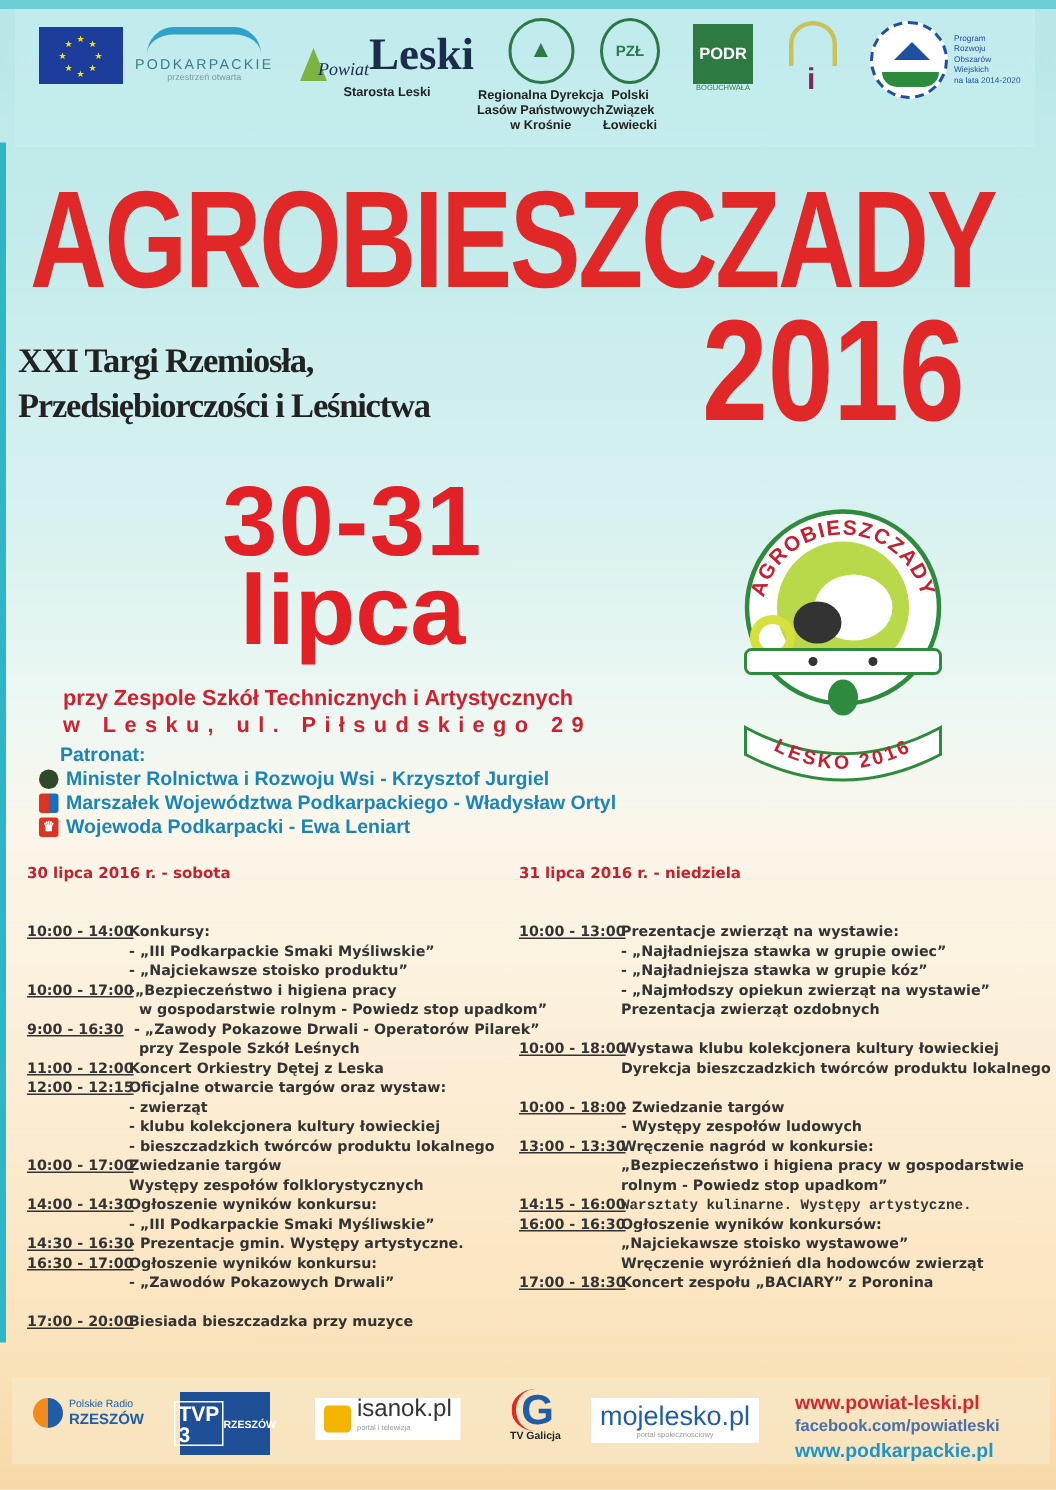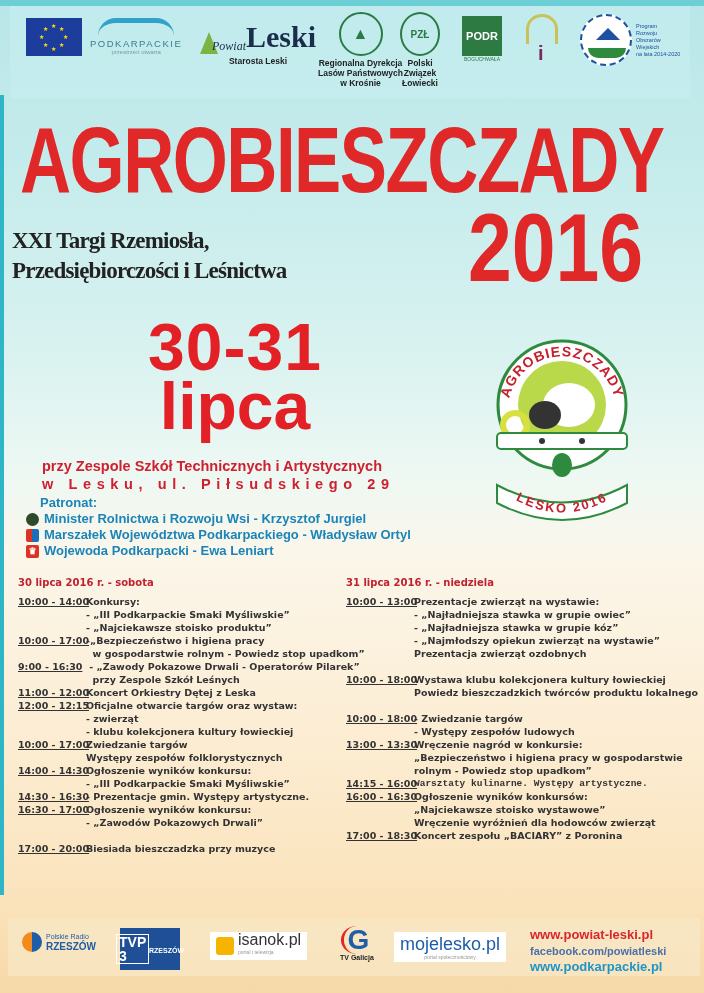--- a/index.html
+++ b/index.html
@@ -25,21 +25,21 @@
 .dates{position:absolute;left:115px;top:318px;width:240px;text-align:center;color:#e32026;font-weight:bold;font-family:"Liberation Sans",sans-serif}
 .dates .d1{font-size:66px;line-height:58px;letter-spacing:1px}
 .dates .d2{font-size:66px;line-height:60px}
 .venue{position:absolute;left:42px;top:457px;color:#d02030;font-weight:bold;font-size:14.5px;line-height:18px}
 .venue .addr{letter-spacing:5.6px}
 .patronat{position:absolute;left:26px;top:495px;color:#1b84b8;font-weight:bold;font-size:13px;line-height:16px}
 .patronat .row{display:flex;align-items:center}
 .pi{width:13px;height:13px;margin-right:5px;border-radius:2px;flex:none}
 .badge{position:absolute;left:487px;top:325px;width:150px;height:205px}
 .sched{position:absolute;font-family:"DejaVu Sans",sans-serif;font-weight:bold;font-size:9.5px;line-height:13px;color:#333}
-.sched .hdr{color:#c0222e;margin-bottom:6px;font-size:10px}
+.sched .hdr{color:#c0222e;margin-bottom:26px;font-size:10px}
 .sched .item{display:flex}
 .sched .t{width:68px;flex:none;text-decoration:underline;white-space:nowrap}
 .sched .tx{white-space:nowrap}
 .sched .gap{height:13px}
 .footer{position:absolute;left:8px;top:918px;width:692px;height:58px;background:rgba(248,232,200,.7)}
 .fl{position:absolute;top:0;display:flex;align-items:center;justify-content:center}
 .tvp{width:60px;height:42px;background:#1f4f96;color:#fff;font-weight:bold;flex-direction:row}
 .tvp .b{font-size:14px;border:1px solid #fff;padding:0 2px;line-height:14px}
 .tvp .s{font-size:7px;margin-top:3px}
 .links{position:absolute;left:530px;top:927px;font-weight:bold;line-height:16px}
@@ -214,20 +214,21 @@
       <div class="item">
         <span class="t" style="text-decoration: none;"></span>
         <span class="tx" style="white-space: pre;">- zwierząt</span>
       </div>
       <div class="item">
         <span class="t" style="text-decoration: none;"></span>
         <span class="tx" style="white-space: pre;">- klubu kolekcjonera kultury łowieckiej</span>
       </div>
       <div class="item">
         <span class="t" style="text-decoration: none;"></span>
+        <span class="tx" style="white-space: pre;">- bieszczadzkich twórców produktu lokalnego</span>
       </div>
       <div class="item">
         <span class="t">10:00 - 17:00</span>
         <span class="tx" style="white-space: pre;">Zwiedzanie targów</span>
       </div>
       <div class="item">
         <span class="t" style="text-decoration: none;"></span>
         <span class="tx" style="white-space: pre;">Występy zespołów folklorystycznych</span>
       </div>
       <div class="item">
@@ -281,21 +282,21 @@
         <span class="t" style="text-decoration: none;"></span>
         <span class="tx" style="white-space: pre;">Prezentacja zwierząt ozdobnych</span>
       </div>
       <div class="gap"></div>
       <div class="item">
         <span class="t">10:00 - 18:00</span>
         <span class="tx" style="white-space: pre;">Wystawa klubu kolekcjonera kultury łowieckiej</span>
       </div>
       <div class="item">
         <span class="t" style="text-decoration: none;"></span>
-        <span class="tx" style="white-space: pre;">Powiedz bieszczadzkich twórców produktu lokalnego</span>
+        <span class="tx" style="white-space: pre;">Dyrekcja bieszczadzkich twórców produktu lokalnego</span>
       </div>
       <div class="gap"></div>
       <div class="item">
         <span class="t">10:00 - 18:00</span>
         <span class="tx" style="white-space: pre;">- Zwiedzanie targów</span>
       </div>
       <div class="item">
         <span class="t" style="text-decoration: none;"></span>
         <span class="tx" style="white-space: pre;">- Występy zespołów ludowych</span>
       </div>

